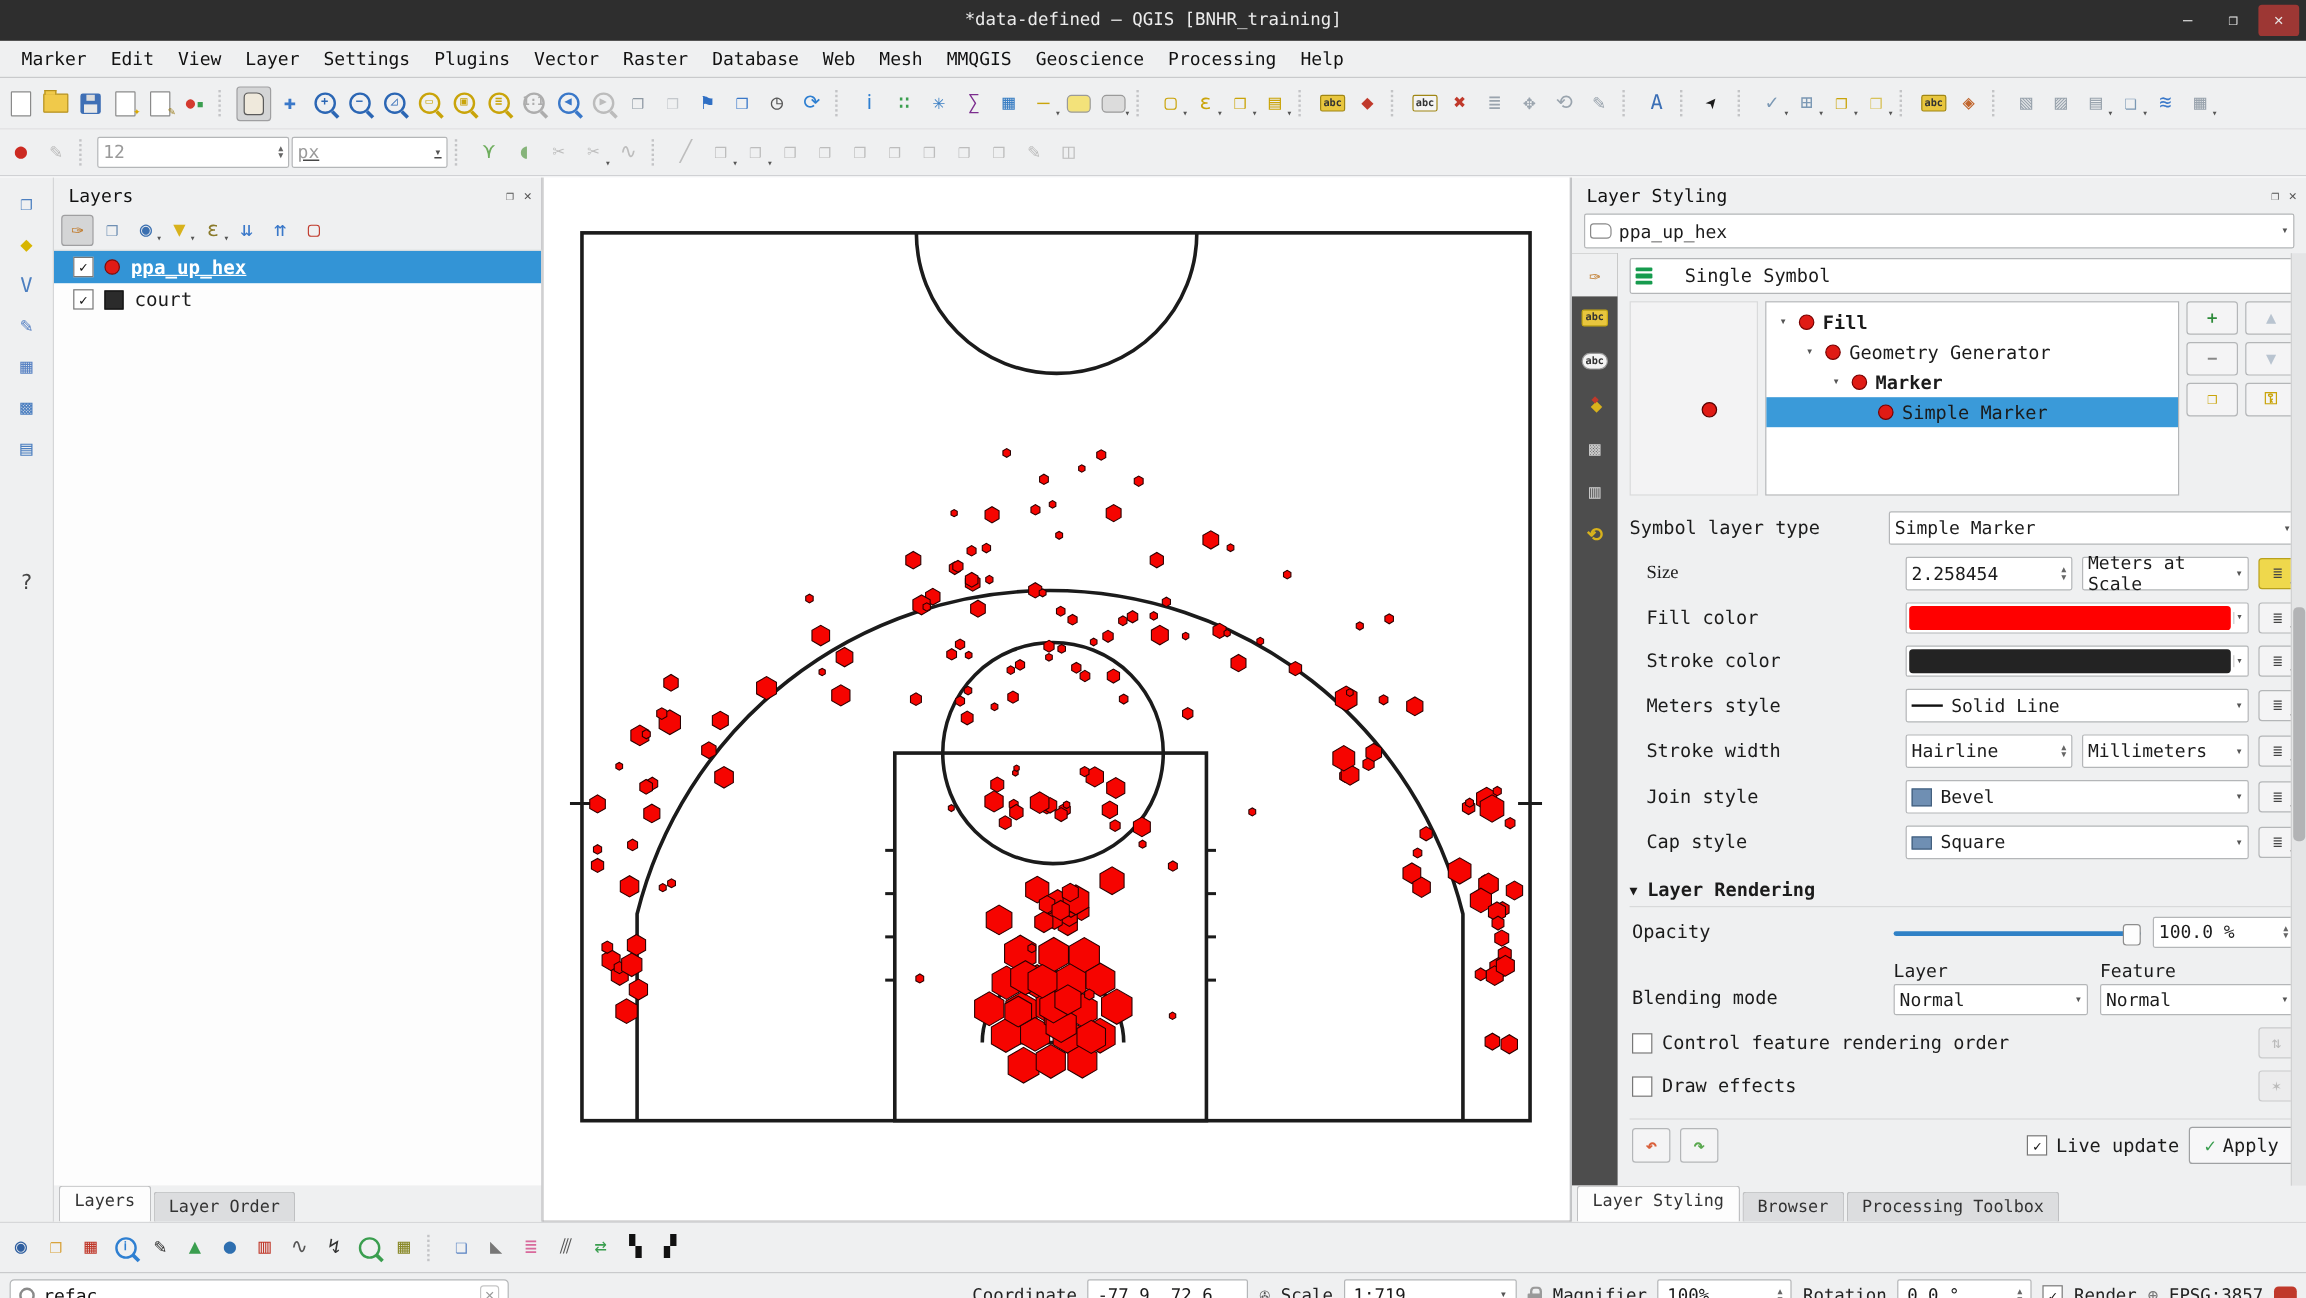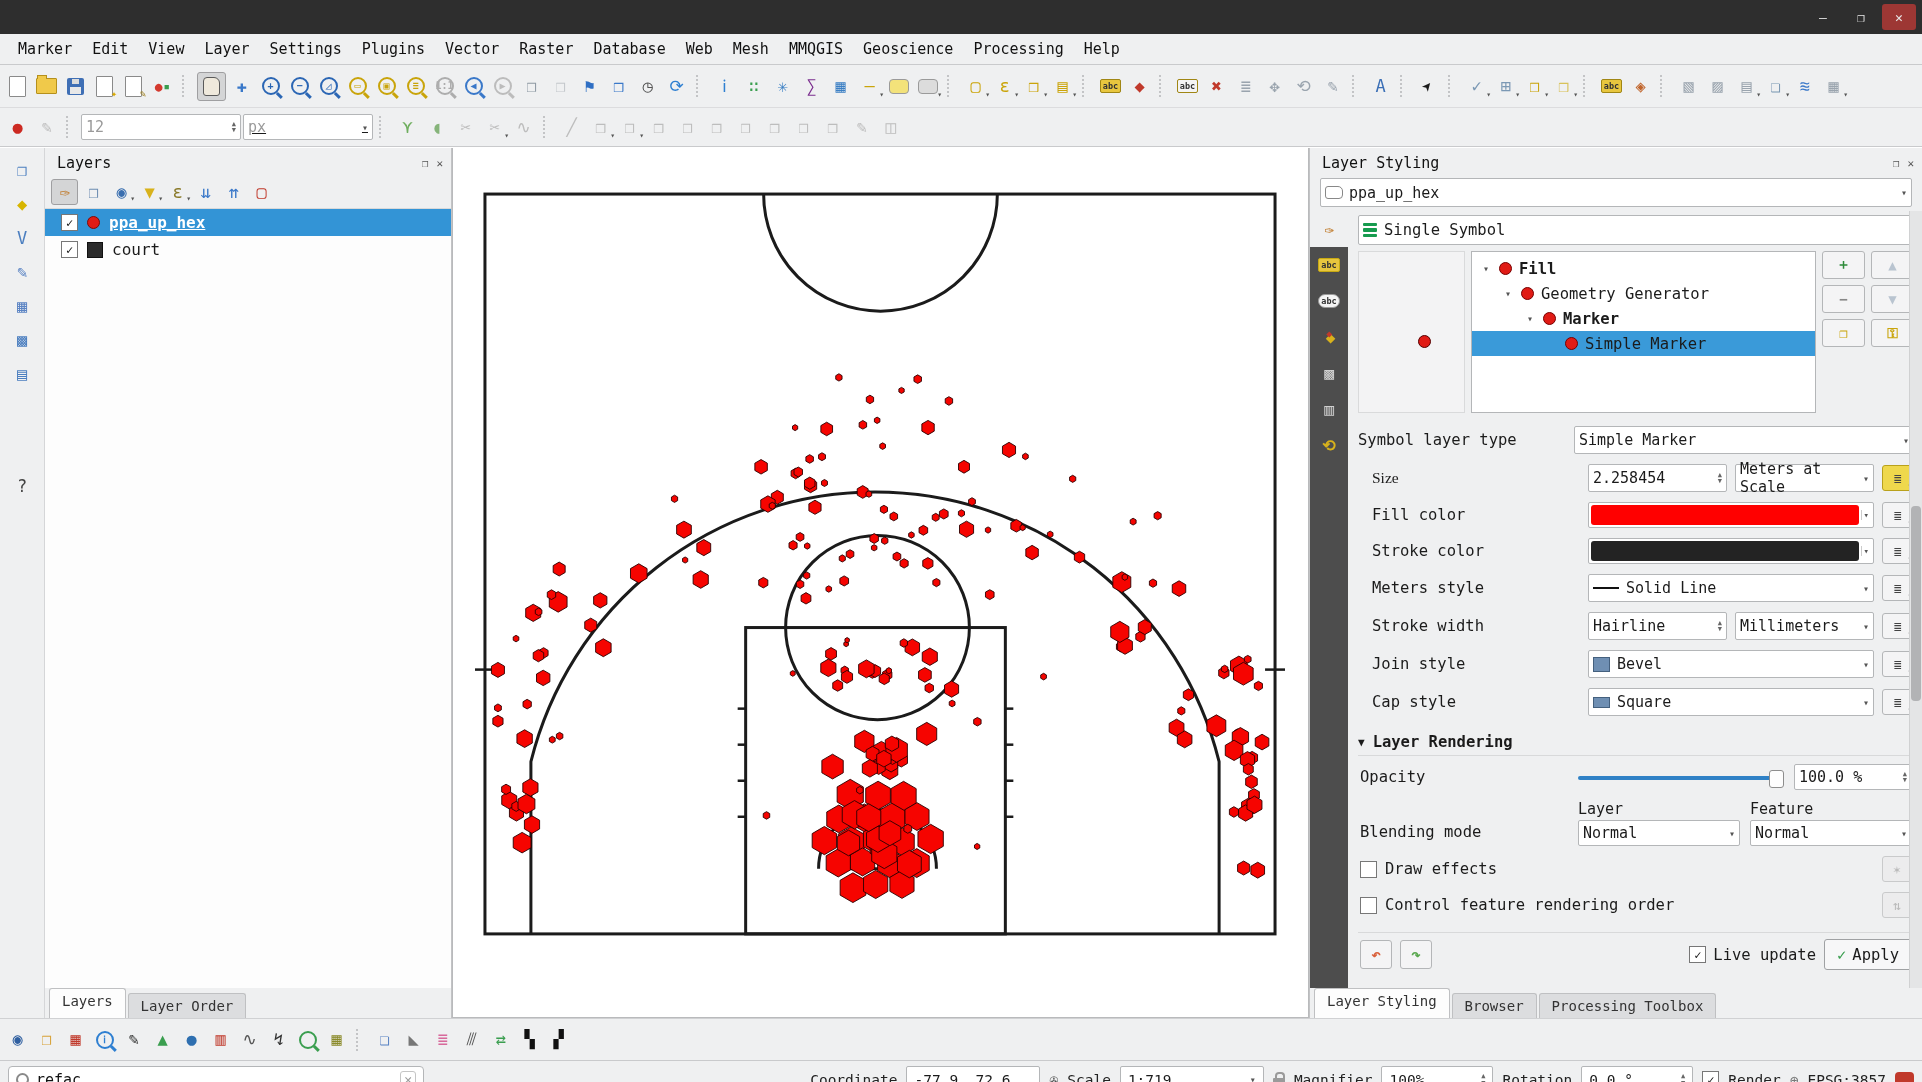--- a/index.html
+++ b/index.html
@@ -75,21 +75,21 @@
   .styling-body{flex:1;display:flex;min-height:0;}
   .style-tabstrip{width:38px;display:flex;flex-direction:column;align-items:center;background:#4d4d4d;}
   .stab{width:38px;height:36px;display:flex;align-items:center;justify-content:center;font-size:16px;}
   .stab.sel{background:#eff0f1;}
   .stab .i-abc{border-color:#c7a913;background:#e8c63e;}
   .stab .i-abc.cloud{background:#f4f4f4;border-color:#999;border-radius:7px;}
   .style-content{flex:1;display:flex;flex-direction:column;padding:4px 8px 0 10px;min-width:0;position:relative;}
   .scrollbar{position:absolute;right:0;top:0;bottom:0;width:12px;background:#e4e5e6;border-left:1px solid #d0d1d2;}
   .scroll-thumb{position:absolute;left:1px;width:10px;background:#b2b3b5;border-radius:4px;}
   .renderer-row{display:flex;align-items:center;margin-bottom:6px;}
-  .renderer-combo{flex:1;height:28px;font-size:15.5px;}
+  .renderer-combo{flex:1;height:28px;font-size:15.5px;gap:20px;}
   .sym-lines{display:inline-flex;flex-direction:column;gap:2px;margin-right:7px;}
   .sym-lines i{width:14px;height:3.5px;background:#169b4e;border-radius:1px;}
   .symbol-box{display:flex;gap:6px;margin-bottom:8px;}
   .sym-preview{flex:1;background:#f3f3f4;border:1px solid #d9dadb;position:relative;}
   .sym-preview .pdot{position:absolute;left:56%;top:52%;width:11px;height:11px;border-radius:50%;background:#e01b15;border:1px solid #500;}
   .sym-tree{width:345px;height:162px;background:#fff;border:1px solid #b4b6b8;padding-top:4px;box-sizing:border-box;}
   .tree-row{height:25px;display:flex;align-items:center;font-size:15.5px;gap:7px;}
   .tree-row .exp{width:12px;font-size:10px;color:#555;text-align:center;}
   .tree-row .reddot{width:11px;height:11px;border-radius:50%;background:#e01b15;border:1px solid #700;}
   .tree-row.selected{background:#3a9ad9;}
@@ -140,20 +140,21 @@
   .lock-ic{width:12px;height:9px;background:#9a9a9a;border-radius:1px;position:relative;margin-top:5px;}
   .lock-ic:before{content:"";position:absolute;left:2px;top:-6px;width:6px;height:6px;border:2px solid #9a9a9a;border-bottom:none;border-radius:4px 4px 0 0;}
   .msg-bubble{width:19px;height:16px;background:#c0392b;border-radius:4px;position:relative;}
   .msg-bubble:after{content:"";position:absolute;left:3px;bottom:-4px;border:3px solid transparent;border-top-color:#c0392b;}
   .clear-x{color:#9a9a9a;font-size:13px;border:1px solid #c5c5c5;border-radius:3px;padding:0 3px;}
 </style>
 </head>
 <body>
 
 <div class="titlebar">
+  <span class="title">*data-defined — QGIS [BNHR_training]</span>
   <div class="winbtns">
     <span class="winbtn">–</span>
     <span class="winbtn">❐</span>
     <span class="winbtn close">✕</span>
   </div>
 </div>
 
 <div class="menubar">
     <span class="menu-item">Marker</span>
     <span class="menu-item">Edit</span>
@@ -1028,27 +1029,27 @@
             <span class="blend-col">
               <span class="hdr">Feature</span>
               <span class="combo">
                 <span>Normal</span>
                 <span class="caret">▾</span>
               </span>
             </span>
           </div>
           <div class="chk-row">
             <span class="cbx"></span>
-            <span>Draw effects</span>
-            <span class="right-btn">✶</span>
+            <span>Control feature rendering order</span>
+            <span class="right-btn">⇅</span>
           </div>
           <div class="chk-row">
             <span class="cbx"></span>
-            <span>Control feature rendering order</span>
-            <span class="right-btn">⇅</span>
+            <span>Draw effects</span>
+            <span class="right-btn">✶</span>
           </div>
         </div>
 
         <div class="style-footer">
           <span class="ur-btn">
               <b style="color:#d9603b;">↶</b>
             </span>
           <span class="ur-btn">
               <b style="color:#5aa84f;">↷</b>
             </span>

